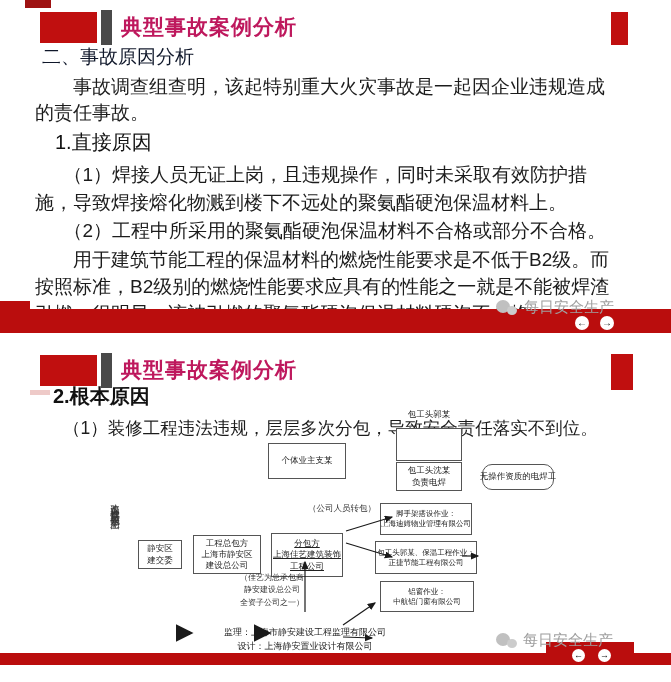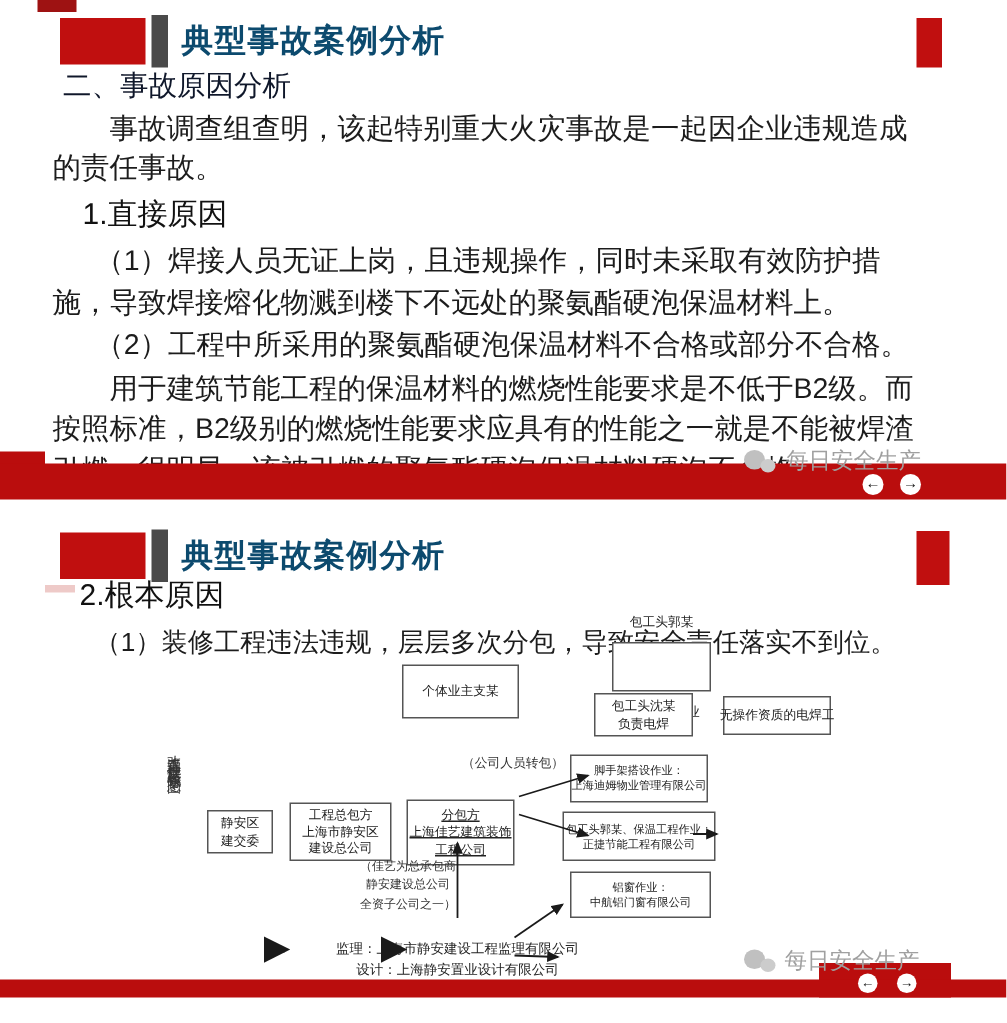--- a/index.html
+++ b/index.html
@@ -4,33 +4,33 @@
 <style>
   html,body{margin:0;padding:0;}
   body{
     width:671px;height:682px;position:relative;overflow:hidden;background:#ffffff;
     font-family:"Liberation Sans","DejaVu Sans",sans-serif;color:#1c1c1c;
   }
   .abs{position:absolute;}
   
   .hdr-red{background:#c00f0f;}
   .hdr-gray{background:#4a4a4a;}
-  .hdr-title{font-size:21px;font-weight:bold;color:#0c4a6e;letter-spacing:1px;white-space:nowrap;}
+  .hdr-title{font-size:21px;font-weight:bold;color:#be185d;letter-spacing:1px;white-space:nowrap;}
   .corner-red{background:#c00f0f;}
   .strip-darkred{background:#9e1212;}
   .faint-mark{background:#d98a85;opacity:.45;}
   
   .col1{left:35px;top:44px;width:585px;}
   .sec-h{font-size:19px;margin:0 0 4px 7px;color:#0f172a;}
   .p-intro{font-size:19px;line-height:1.38;text-indent:2em;margin:0 0 2px 0;}
   .sub-h{font-size:20px;margin:3px 0 5px 20px;color:#111;}
   .p-body{font-size:19px;line-height:1.44;text-indent:1.5em;margin:0 0 1px 0;}
   .p-ind2{text-indent:2em;}
   
-  .sub-h2{font-size:20px;margin:0 0 6px 18px;color:#111;}
+  .sub-h2{font-size:20px;margin:0 0 6px 18px;color:#111;font-weight:bold;}
   .p-lead{font-size:17.5px;margin:0 0 0 28px;}
   
   .bar-red{background:#ba0d0d;}
   .nav-btn{border-radius:50%;background:#fff;color:#141414;text-align:center;font-weight:bold;cursor:pointer;}
   .nav-1{width:14px;height:14px;font-size:10px;line-height:14px;}
   .nav-2{width:13px;height:13px;font-size:9px;line-height:13px;}
   
   .wm-text{font-size:15px;color:#a0a0a0;white-space:nowrap;z-index:5;}
   .wm-icon{z-index:5;}
   .wm-c1{position:absolute;left:0;top:1px;width:14px;height:13px;border-radius:50%;background:#c0c0c0;}
@@ -95,31 +95,31 @@
     <div class="sub-h2">2.根本原因</div>
     <p class="p-lead">（1）装修工程违法违规，层层多次分包，导致安全责任落实不到位。</p>
   </div>
 
   <div class="v-label" style="left:108px;top:151px;">改造工程被层层转包示意图</div>
 
   <div class="dbox" style="left:268px;top:98px;width:76px;height:34px;">
     <span>个体业主支某</span>
   </div>
 
-  <div class="dbox" style="left:408px;top:83px;width:64px;height:31px;gap:48px;">
+  <div class="dbox" style="left:396px;top:83px;width:64px;height:31px;gap:48px;">
     <span>包工头郭某</span>
     <span>保温工程作业</span>
   </div>
 
   <div class="dbox" style="left:396px;top:117px;width:64px;height:27px;justify-content:center;">
     <span>包工头沈某</span>
     <span>负责电焊</span>
   </div>
 
-  <div class="dbox" style="left:482px;top:119px;width:70px;height:24px;">
+  <div class="dbox" style="left:482px;top:119px;width:70px;height:24px;border-radius:10px;">
     <span>无操作资质的电焊工</span>
   </div>
 
   <div class="dnote" style="left:308px;top:158px;">（公司人员转包）</div>
 
   <div class="dbox" style="left:138px;top:195px;width:42px;height:27px;">
     <span>静安区</span>
     <span>建交委</span>
   </div>
 

